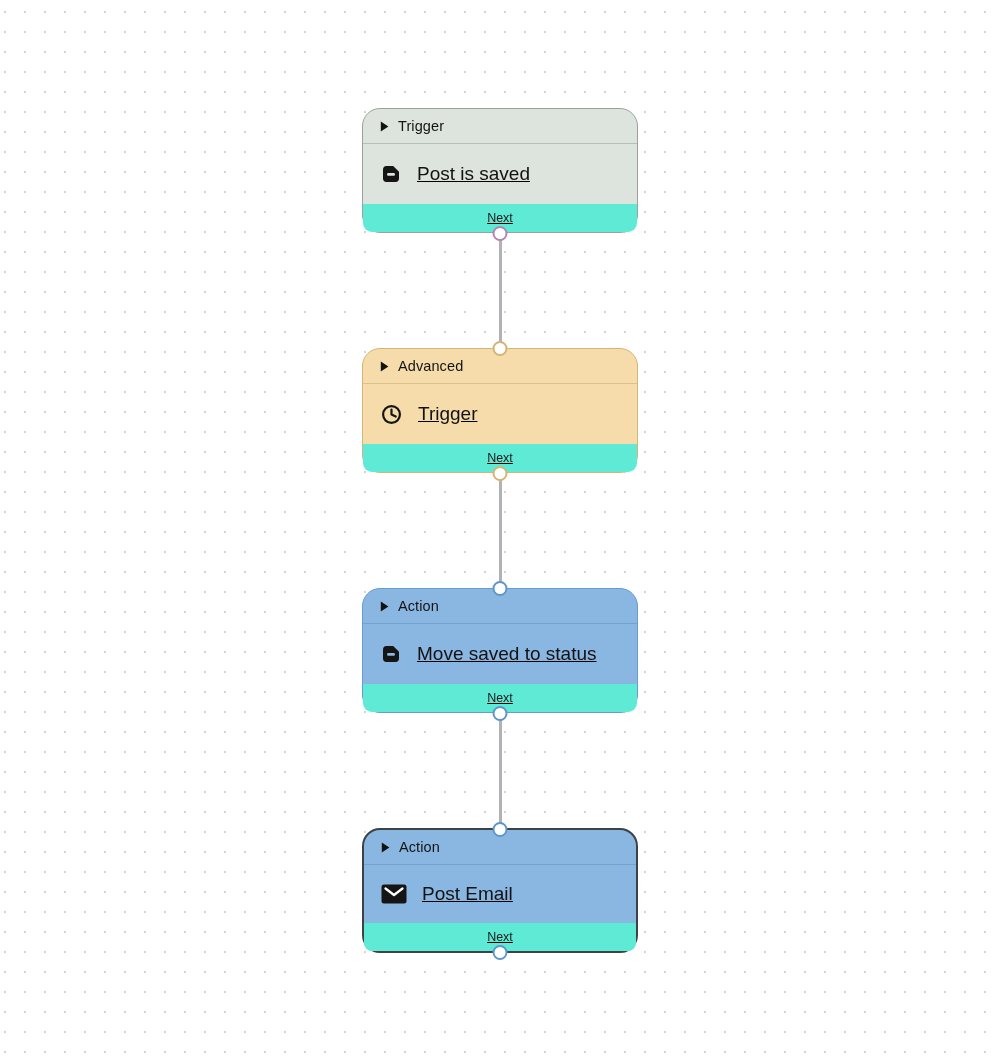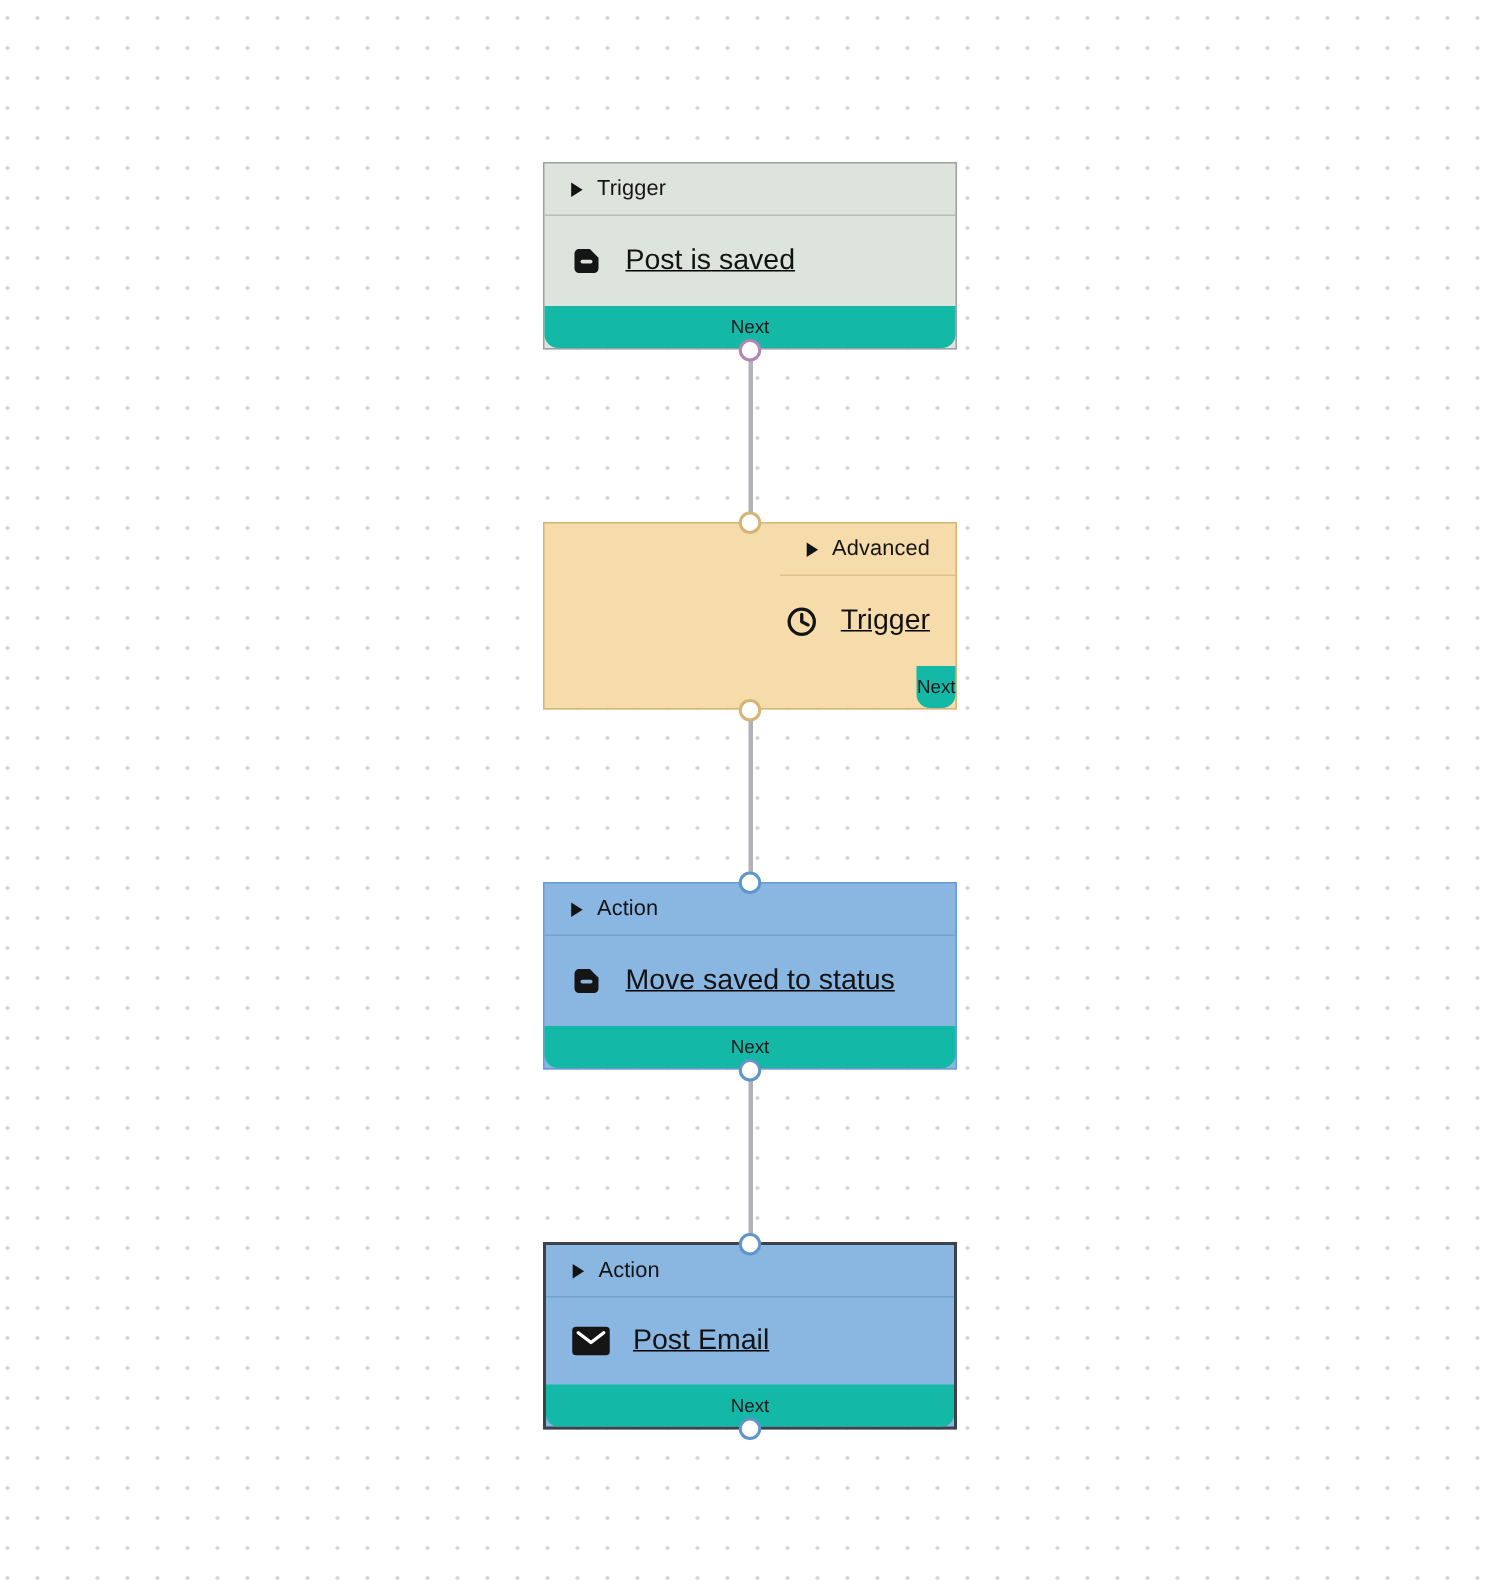--- a/index.html
+++ b/index.html
@@ -11,37 +11,37 @@
     background-size:20px 20px;
     background-position:15px 2px;
   }
   #canvas{position:absolute;inset:0;}
   .edge{
     position:absolute;width:3px;left:498.5px;z-index:1;border-radius:2px;
   }
   .node{
     position:absolute;width:276px;height:125px;z-index:2;
     box-sizing:border-box;border:1px solid var(--border);
-    border-radius:0;background:var(--fill);
+    border-radius:18px;background:var(--fill);
     display:flex;flex-direction:column;
   }
   .node.selected{border-width:2px;}
   .node .header{
     height:34px;flex:0 0 34px;display:flex;align-items:center;gap:9px;
     padding:0 17px;border-bottom:1px solid var(--divider);
   }
   .node .cat{font-size:14.5px;color:#141414;letter-spacing:.1px;}
   .node .body{
     flex:1 1 auto;display:flex;align-items:center;gap:15px;padding:0 17px;text-decoration:underline;
   }
   .node .icon{display:flex;align-items:center;}
   .node .title{font-size:19px;color:#121212;}
   .node .footer{
-    flex:0 0 28px;height:28px;background:#14b8a6;border-radius:0 0 9px 9px;
-    display:flex;align-items:center;justify-content:center;
+    flex:0 0 28px;height:28px;background:#5eead4;border-radius:0 0 9px 9px;
+    display:flex;align-items:center;justify-content:center;text-decoration:underline;
   }
   .node.selected .footer{border-radius:0 0 8px 8px;}
   .node .next{font-size:12.5px;color:#1b1b1b;}
   .port{
     position:absolute;left:50%;width:11px;height:11px;background:#ffffff;
     border:2.5px solid var(--port);border-radius:50%;box-sizing:content-box;
     transform:translateX(-50%);z-index:3;
   }
   .port-in{top:-8.5px;}
   .port-out{bottom:-8.5px;}
@@ -68,21 +68,21 @@
           </svg>
         </span>
       <span class="title">Post is saved</span>
     </div>
     <div class="footer">
       <span class="next">Next</span>
     </div>
 
     <div class="port port-out"></div>
   </div>
-    <div class="node" style="left: 362px; top: 348px; align-items: flex-end; --fill: #f5dcaa; --border: #d5b475; --divider: #ddc28c; --port: #d5b475;">
+    <div class="node" style="left: 362px; top: 348px; --fill: #f5dcaa; --border: #d5b475; --divider: #ddc28c; --port: #d5b475;">
     <div class="header">
       <svg class="tri" width="9" height="11" viewBox="0 0 9 11">
           <path d="M0.8 0.6 L8.4 5.5 L0.8 10.4 Z" fill="#131313"></path>
         </svg>
       <span class="cat">Advanced</span>
     </div>
     <div class="body">
       <span class="icon">
           <svg width="23" height="23" viewBox="0 0 23 23">
             <circle cx="11.5" cy="11.5" r="8.4" fill="none" stroke="#151515" stroke-width="2.2"></circle>

